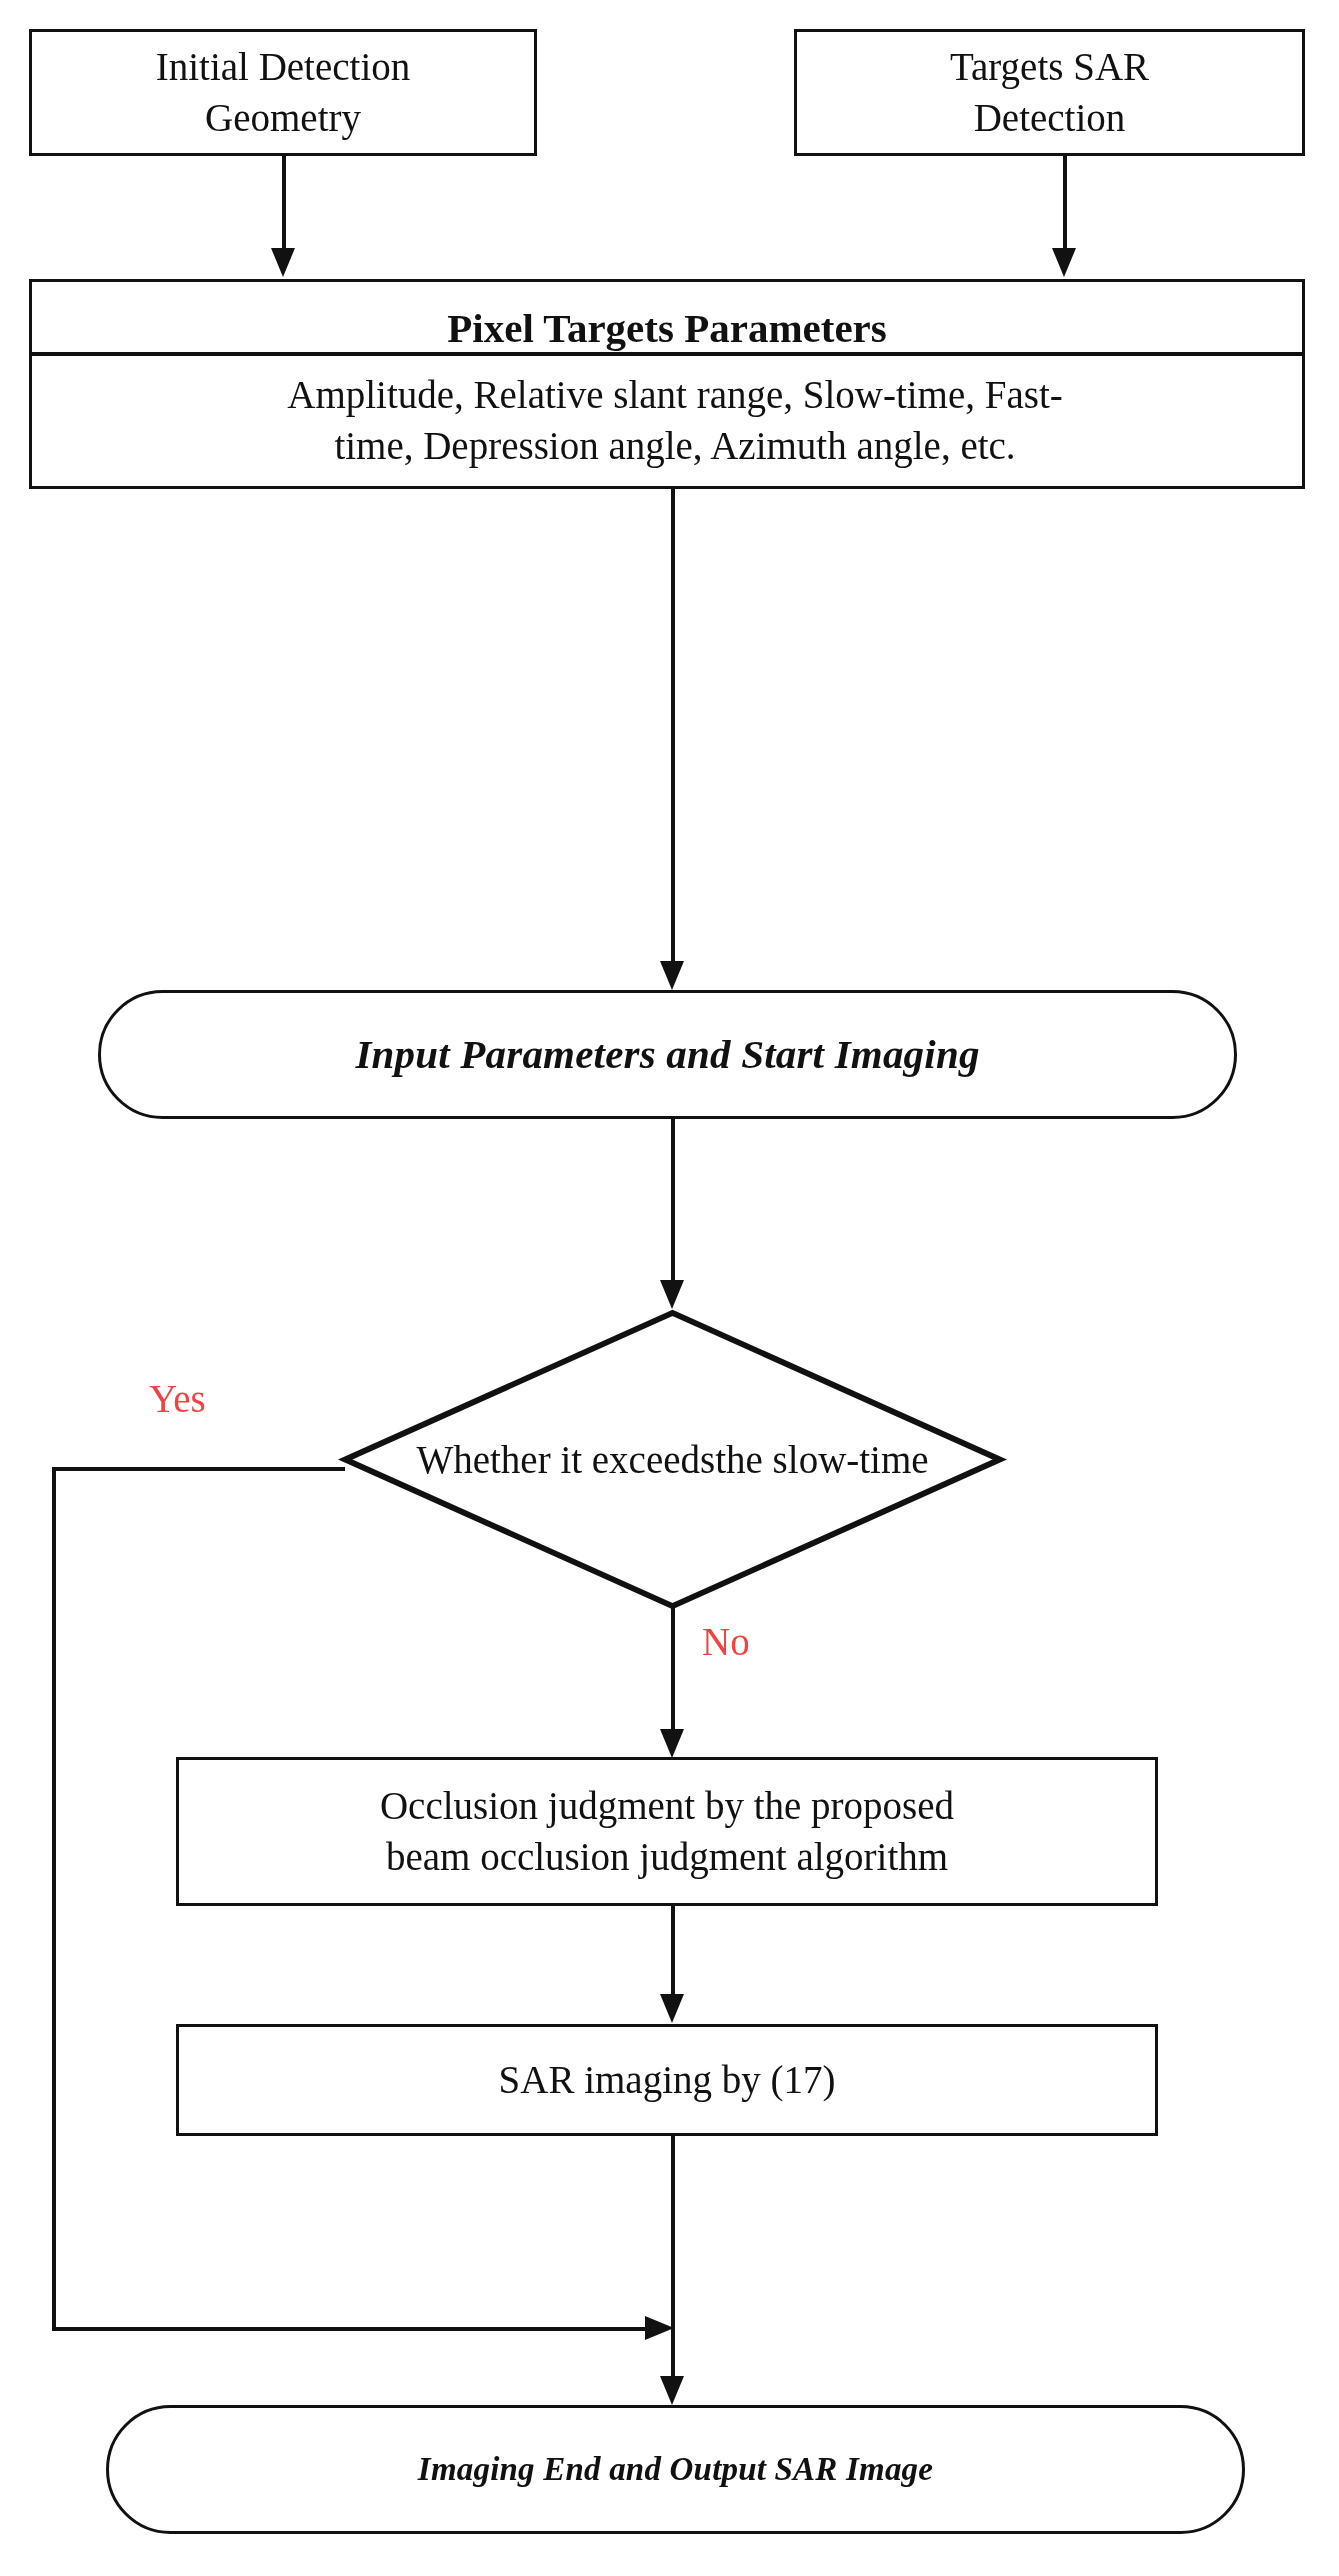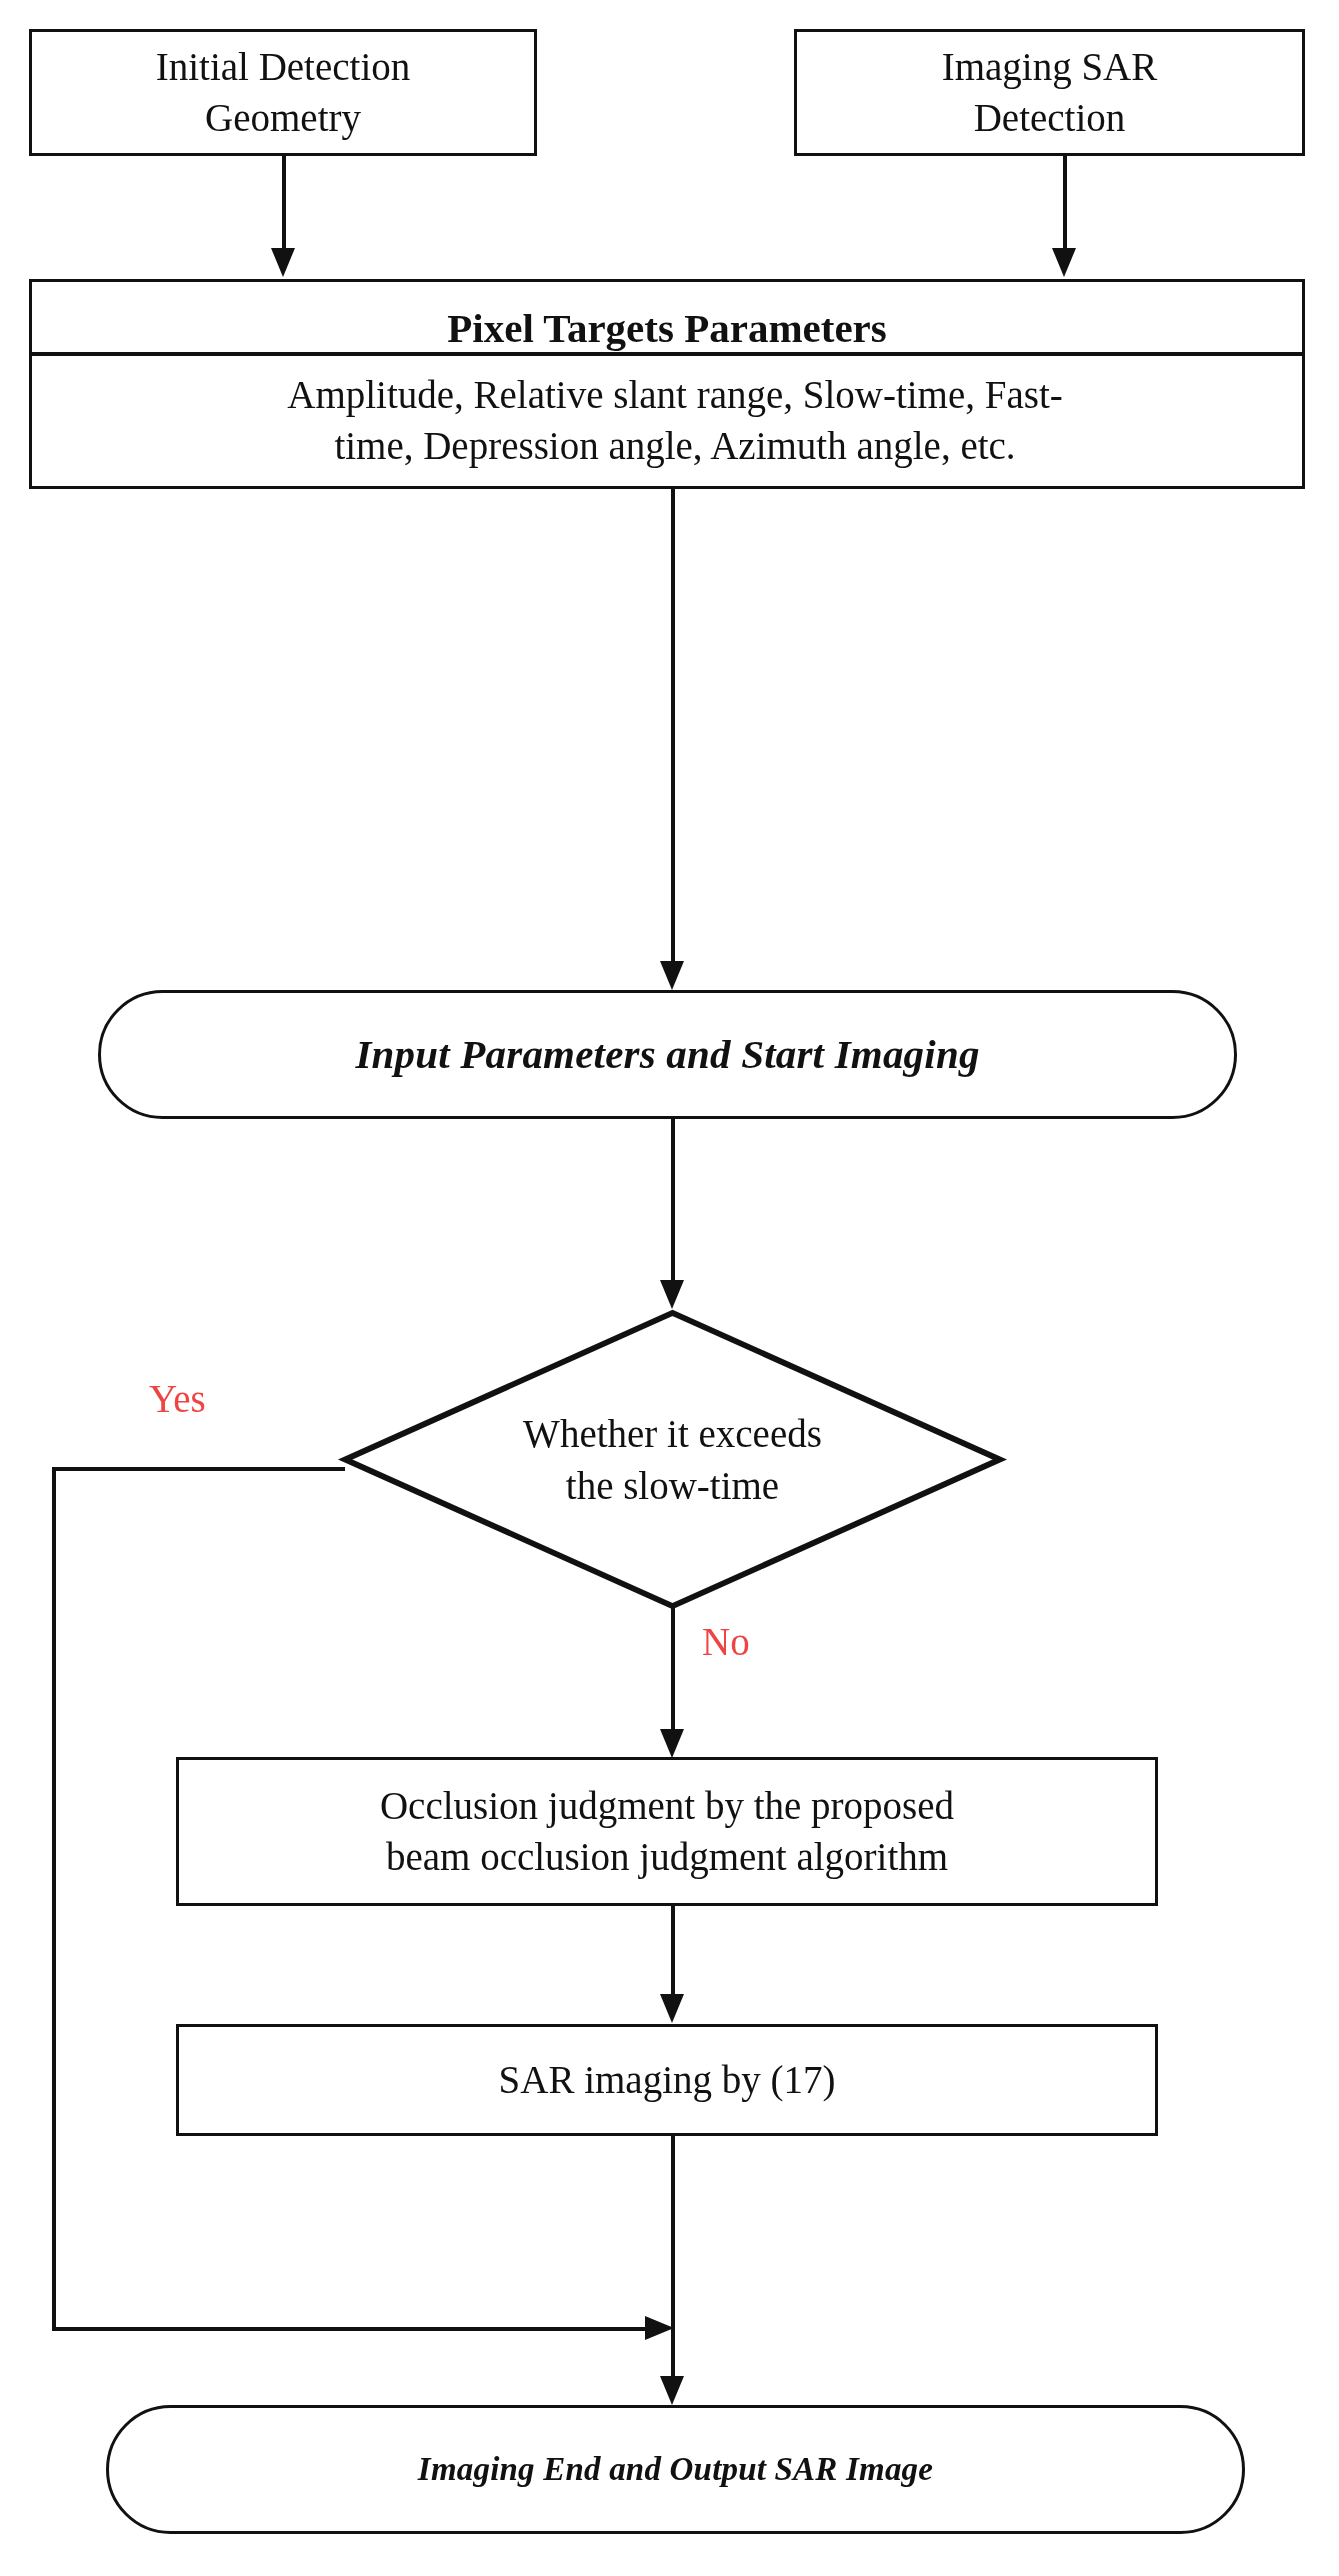--- a/index.html
+++ b/index.html
@@ -70,21 +70,21 @@
     top: 0;
     overflow: visible;
   }
   .diamond-label {
     position: absolute;
     left: 0;
     top: 0;
     width: 100%;
     height: 100%;
     display: flex;
-    flex-direction: column;
+    flex-direction: row;
     align-items: center;
     justify-content: center;
     text-align: center;
     color: #111111;
     line-height: 1.32;
     pointer-events: none;
   }
   
   .vline {
     position: absolute;
@@ -122,21 +122,21 @@
 <body>
 
 <div id="canvas">
 
   <div class="node rect-plain" style="left:29px; top:29px; width:508px; height:127px; font-size:39px;">
     <span class="txt">Initial Detection</span>
     <span class="txt">Geometry</span>
   </div>
 
   <div class="node rect-plain" style="left:794px; top:29px; width:511px; height:127px; font-size:39px;">
-    <span class="txt">Imaging SAR</span>
+    <span class="txt">Targets SAR</span>
     <span class="txt">Detection</span>
   </div>
 
   <div class="vline" style="left:282px; top:156px; height:96px;"></div>
   <div class="arrow-down" style="left:271px; top:248px;"></div>
 
   <div class="vline" style="left:1063px; top:156px; height:96px;"></div>
   <div class="arrow-down" style="left:1052px; top:248px;"></div>
 
   <div class="node rect-plain" style="left:29px; top:279px; width:1276px; height:210px; display:block; padding:0;">

